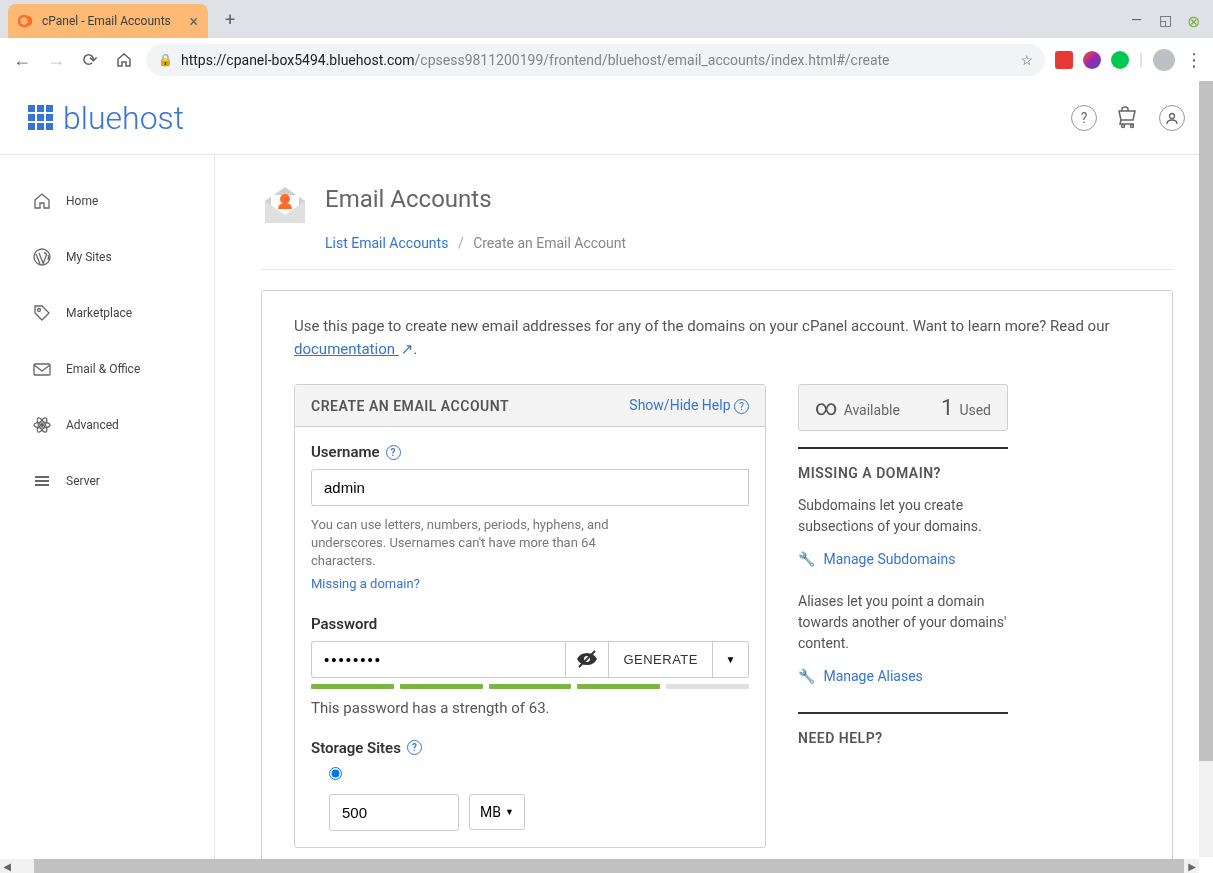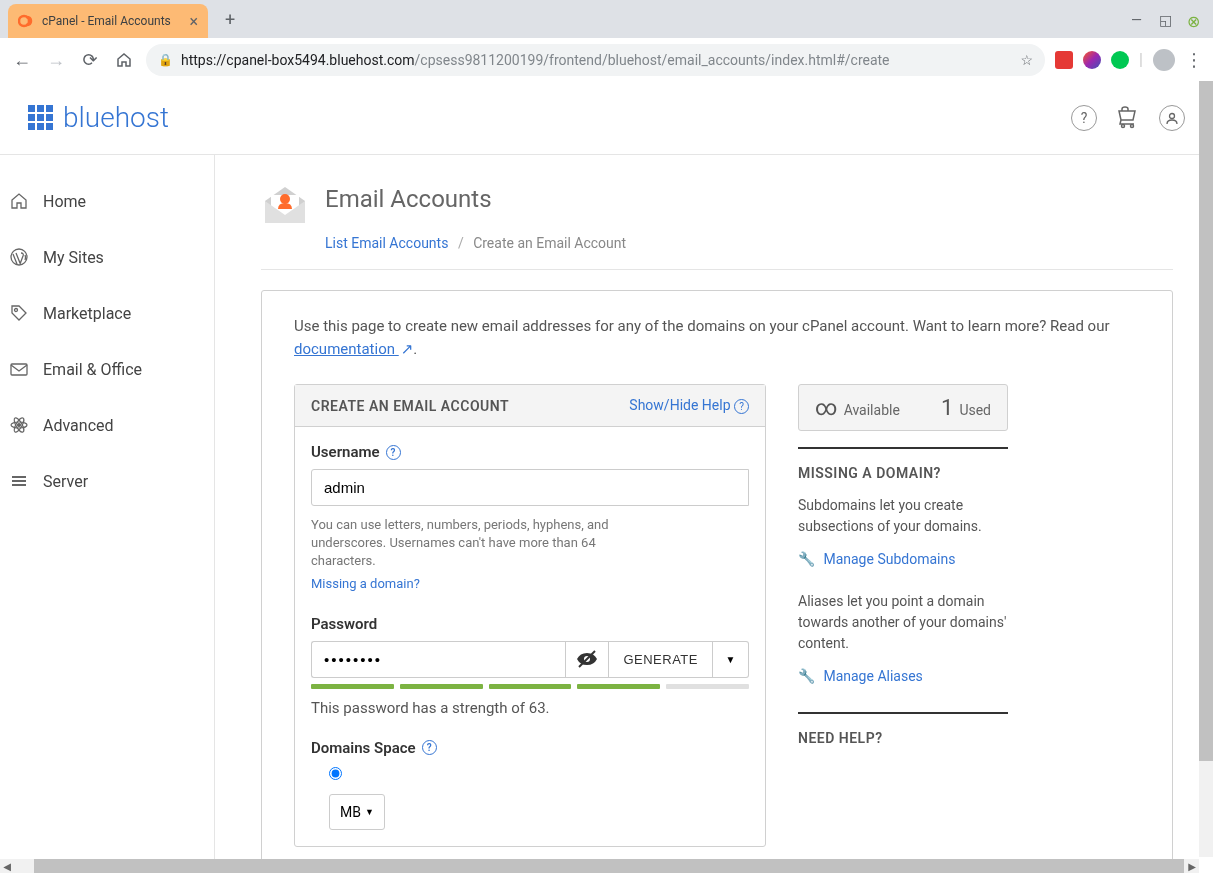--- a/index.html
+++ b/index.html
@@ -30,28 +30,28 @@
 .ext.green { background: #00c853; border-radius: 50%; }
 .avatar-ch { width: 22px; height: 22px; background: #bdc1c6; border-radius: 50%; }
 .vdots { font-size: 18px; color: #5f6368; }
 
 
 .page { height: 792px; display: flex; flex-direction: column; }
 .topbar { height: 74px; border-bottom: 1px solid #e5e5e5; display: flex; align-items: center; padding: 0 28px; }
 .logo { display: flex; align-items: center; gap: 10px; }
 .logo-grid { display: grid; grid-template-columns: repeat(3,7px); grid-template-rows: repeat(3,7px); gap: 2px; }
 .logo-grid span { background: #3575d3; }
-.logo-text { font-size: 28px; color: #3575d3; font-weight: 300; }
+.logo-text { font-size: 32px; color: #3575d3; font-weight: 300; }
 .top-right { margin-left: auto; display: flex; gap: 18px; align-items: center; }
 .top-icon { width: 26px; height: 26px; border: 1.5px solid #999; border-radius: 50%; display: flex; align-items: center; justify-content: center; font-size: 14px; color: #666; cursor: pointer; }
 .cart-icon { width: 26px; height: 26px; color: #666; cursor: pointer; }
 
 .body { flex: 1; display: flex; overflow: hidden; }
 .sidebar { width: 215px; border-right: 1px solid #e5e5e5; padding-top: 18px; }
-.nav-item { display: flex; align-items: center; gap: 14px; padding: 18px 9px; font-size: 16px; color: #444; cursor: pointer; }
+.nav-item { display: flex; align-items: center; gap: 14px; padding: 18px 32px; font-size: 12px; color: #444; cursor: pointer; }
 .nav-icon { width: 20px; height: 20px; color: #666; display: flex; align-items: center; justify-content: center; }
 
 .main { flex: 1; overflow-y: auto; padding: 30px 40px 0 46px; position: relative; }
 .main-hdr { display: flex; gap: 16px; margin-bottom: 20px; border-bottom: 1px solid #e5e5e5; padding-bottom: 18px; }
 .hdr-icon { width: 48px; height: 42px; position: relative; }
 .hdr-title { font-size: 24px; color: #666; font-weight: 400; }
 .breadcrumb { font-size: 14px; margin-top: 22px; }
 .breadcrumb a { color: #3575d3; text-decoration: none; }
 .breadcrumb .sep { color: #aaa; margin: 0 6px; }
 .breadcrumb .cur { color: #888; }
@@ -323,25 +323,26 @@
                     <span class="on"></span>
                     <span class="on"></span>
                     <span></span>
                 </div>
                 <div class="strength-txt">
                   <span>This password has a strength of </span><span>63</span><span>.</span>
                 </div>
 
                 <div class="storage-sec">
                   <div class="field-label">
-                    <span>Domains Space</span>
+                    <span>Storage Sites</span>
                     <span class="q-icon">?</span>
                   </div>
                   <div style="margin-left:18px;margin-top:6px;"><input type="radio" checked="" style=""></div>
                   <div class="radio-row">
+                    <input class="size-input" type="text" value="500" style="">
                     <div class="unit-drop">
                         <span>MB</span> 
                         <span style="font-size:9px;">▼</span>
                       </div>
                   </div>
                 </div>
               </div>
             </div>
           </div>
 

